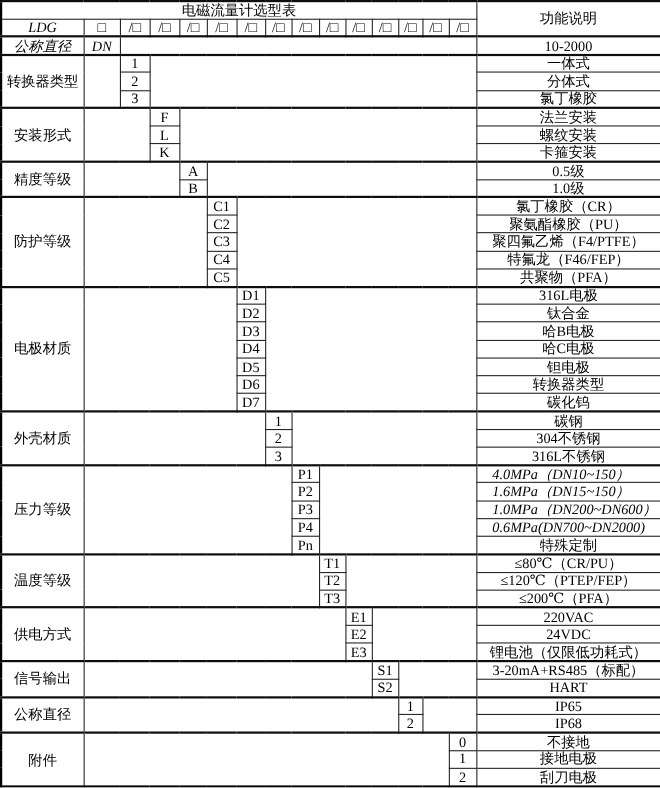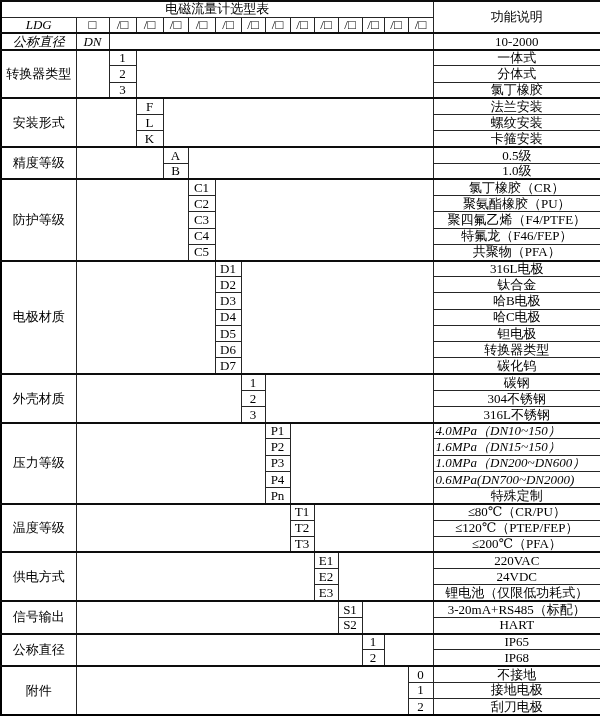--- a/index.html
+++ b/index.html
@@ -13,25 +13,25 @@
   }
   table.sel td{
     border:1px solid #262626;
     padding:0;margin:0;
     text-align:center;vertical-align:middle;
     font-size:13px;line-height:1.05;
     white-space:nowrap;overflow:hidden;
   }
   table.sel tr{height:16px;}
   table.sel tr.sec > td{border-top:2px solid #0d0d0d;}
-  td.title-cell{font-size:14px;font-family:Liberation Mono, monospace;}
+  td.title-cell{font-size:14px;}
   td.func-header{font-size:14px;}
   td.code{font-size:12.5px;}
   td.left{text-align:left;padding-left:3px;font-style:italic;}
-  td.desc.left{text-align:left;padding-left:2px;}
+  td.desc.left{text-align:left;padding-left:14px;}
 </style>
 </head>
 <body>
 
 <div id="page">
   <table class="sel">
     <colgroup>
         <col style="width: 75px;">
         <col style="width: 33px;">
         <col style="width: 27px;">

